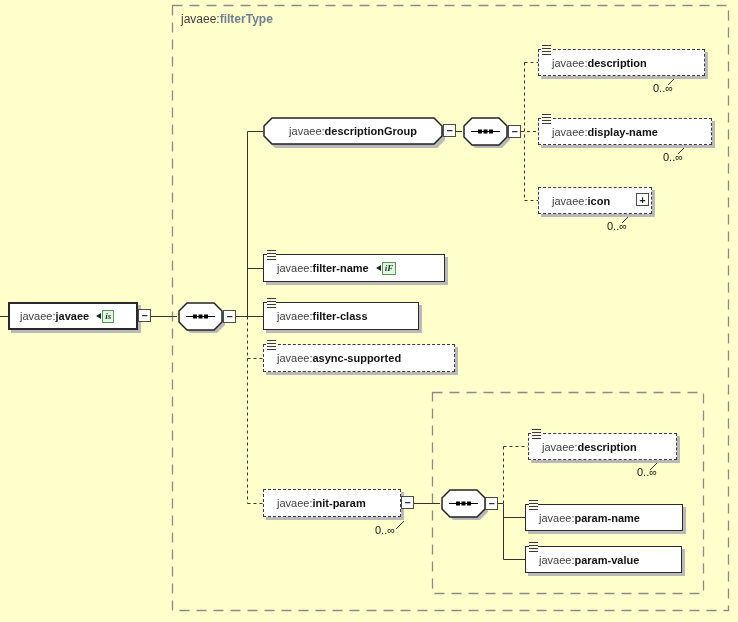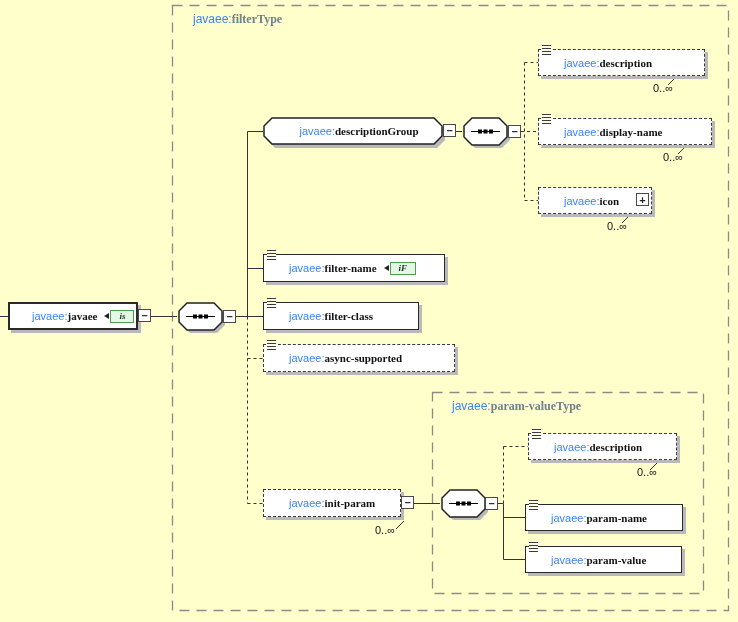--- a/index.html
+++ b/index.html
@@ -25,22 +25,22 @@
     background:#FFFFFF;
     border:1px solid #2A2A2A;
     box-shadow:3px 3px 0 #B9B9B9;
     box-sizing:border-box;
     display:flex;align-items:center;
     padding:0 8px 0 13px;
     font-size:11px;white-space:nowrap;
   }
   .box.optional{border:1px dashed #3A3A3A;}
   .box.root{border-width:2px;padding-left:10px;}
-  .prefix{color:#3b82f6;margin-left:12px;}
-  .name{font-weight:bold;color:#111111;font-family:Liberation Serif, serif;}
+  .prefix{color:#404040;}
+  .name{font-weight:bold;color:#111111;}
 
   
   .doc-icon{
     position:absolute;top:-5px;left:3px;
     width:9px;height:10px;
     background-color:#FFFDE9;
     background-image:repeating-linear-gradient(to bottom,#3A3A3A 0 1px,transparent 1px 3px);
   }
 
   
@@ -58,21 +58,21 @@
   .ref{display:inline-flex;align-items:center;margin-left:7px;}
   .ref-arrow{
     width:0;height:0;display:inline-block;
     border-top:3px solid transparent;border-bottom:3px solid transparent;
     border-right:5px solid #222222;margin-right:1px;
   }
   .badge{
     display:inline-block;
     border:1px solid #4C9E4C;background:#E6F6E6;
     font:italic bold 9px "Liberation Serif",serif;color:#143814;
-    padding:0 8px;line-height:11px;
+    padding:0 2px;line-height:11px;
   }
 
   
   .seq-node,.group-node{position:absolute;z-index:2;}
   .seq-node svg,.group-node svg{display:block;overflow:visible;}
   .shape{fill:#FFFFFF;stroke:#222222;stroke-width:1.5;}
   .shadow{fill:#B9B9B9;stroke:none;}
   .dots-line{stroke:#000;stroke-width:1;}
   .dot{fill:#000;}
   .group-node .label{
@@ -129,23 +129,20 @@
       <path d="M678 154 L686 146"></path>
       <path d="M622 223 L630 215"></path>
       <path d="M396 529 L404 521"></path>
       <path d="M650 470 L658 462"></path>
     </g>
   </svg>
 
   <div class="type-label" style="left:181px;top:12px">
     <span class="prefix">javaee:</span><span class="name">filterType</span>
   </div>
-  <div class="type-label" style="left:440px;top:399px">
-    <span class="prefix">javaee:</span><span class="name">param-valueType</span>
-  </div>
 
   <div class="box root" style="left:8px;top:302px;width:130px;height:28px">
     <span class="prefix">javaee:</span>
       <span class="name">javaee</span>
     <span class="ref">
         <span class="ref-arrow"></span>
         <span class="badge">is</span>
       </span>
   </div>
   <div class="expander" style="left:138px;top:309px">−</div>

